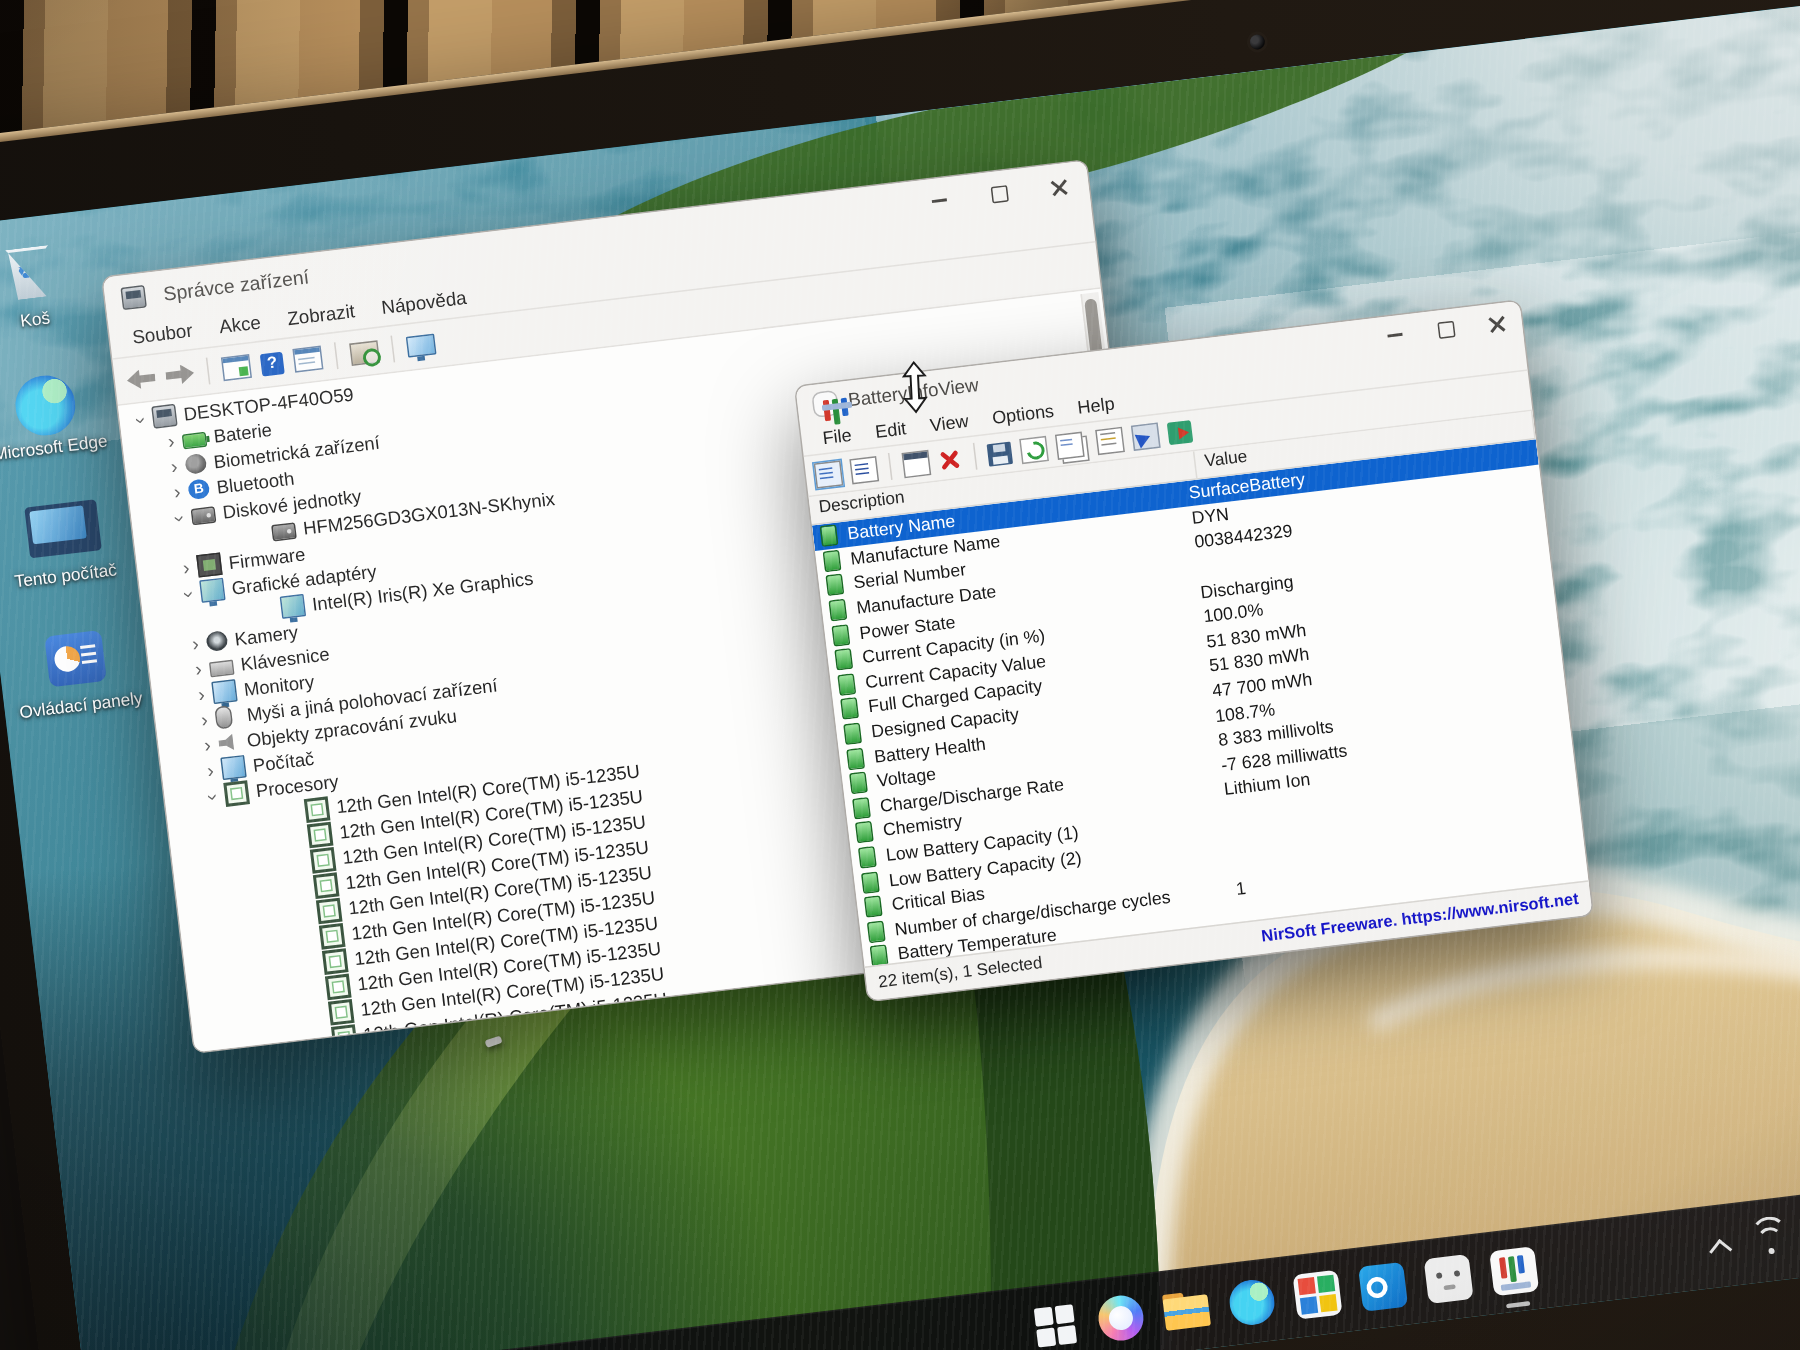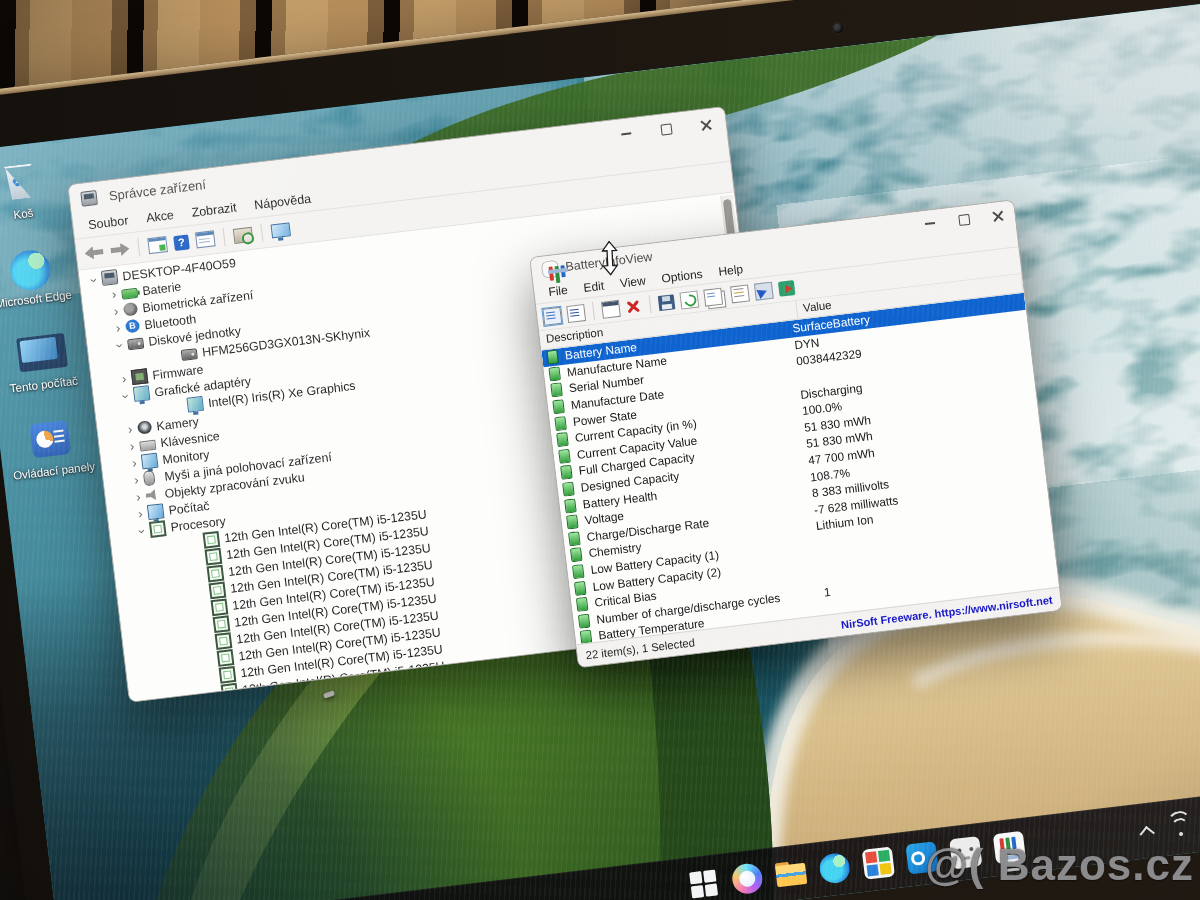--- a/index.html
+++ b/index.html
@@ -714,14 +714,13 @@
             </div>
         </div>
       </div>
 
       <div class="moire"></div>
       <div class="glare"></div>
     </div>
   </div>
 
   <div class="vignette"></div>
-  <div class="watermark">@( Bazos.cz</div>
 </div>
 
 </body></html>

